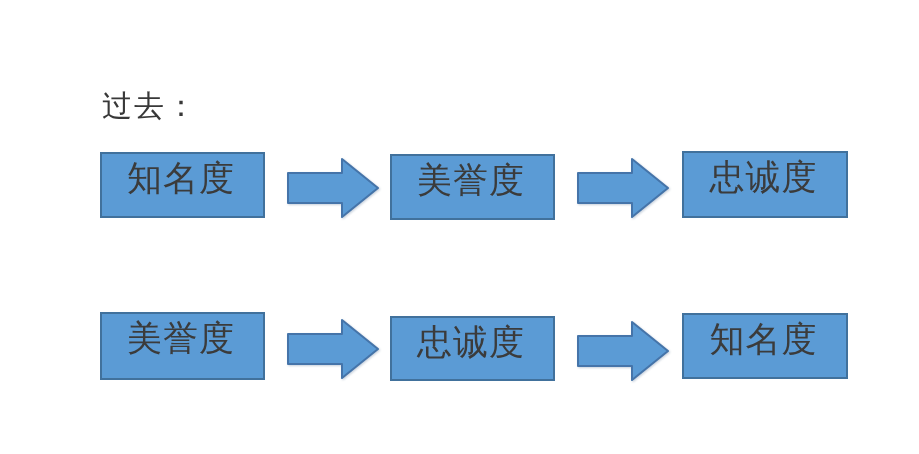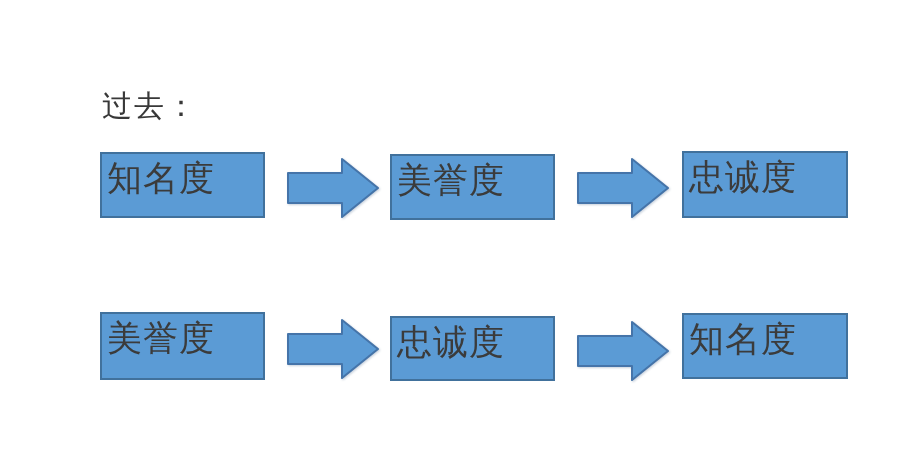--- a/index.html
+++ b/index.html
@@ -22,20 +22,21 @@
     width:165px;height:66px;
     background:#5B9BD5;
     border:2.5px solid #41719C;
     box-sizing:border-box;
     color:#3B3B3B;
     font-size:35px;
     line-height:1.12;
     padding:5px 8px 0 5px;
     letter-spacing:1px;
     overflow:hidden;
+    text-align:center;
   }
   .flow-arrow{
     position:absolute;
     width:93px;height:62px;
   }
   .flow-arrow svg{display:block;filter:drop-shadow(1px 1.5px 1px rgba(130,150,175,0.45));}
 </style>
 </head>
 <body>
 

